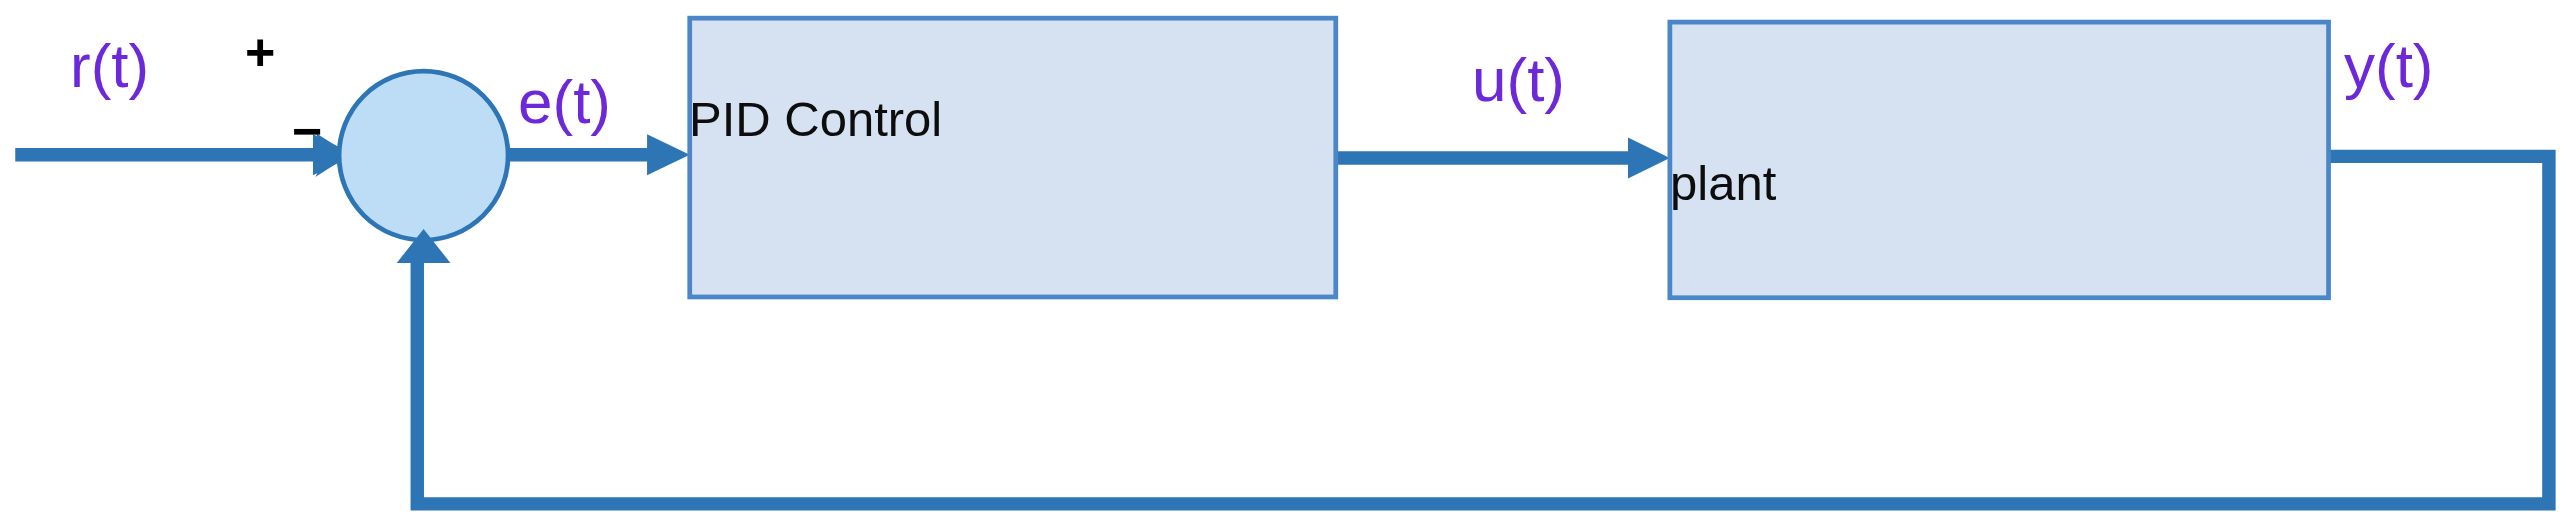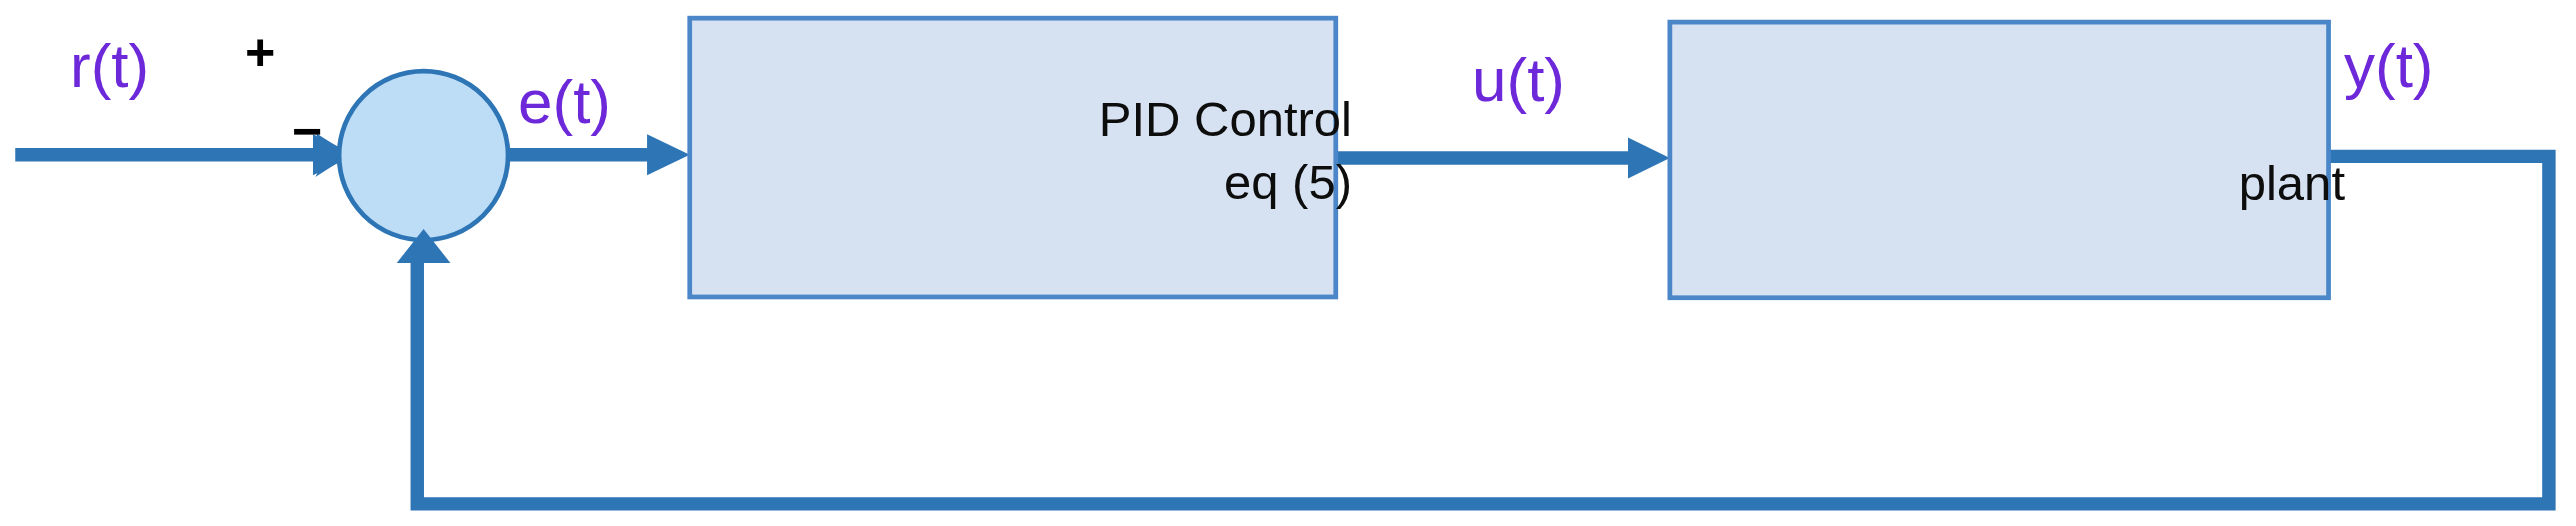--- a/index.html
+++ b/index.html
@@ -35,23 +35,23 @@
     position: absolute;
     font-family: "Liberation Sans", sans-serif;
     font-weight: bold;
     color: #000000;
     white-space: pre;
   }
   .block-text {
     position: absolute;
     font-size: 49px;
     color: #0d0d0d;
-    text-align: right;
+    text-align: left;
     width: 100%;
-    left: 16px;
+    left: 0;
   }
   .block-box {
     position: absolute;
     box-sizing: border-box;
   }
 </style>
 </head>
 <body>
 
 <div id="diagram-root">
@@ -81,21 +81,20 @@
       <polygon points="501,333 535,290 569,333" fill="#2E75B6"></polygon>
     </g>
 
     <rect x="872" y="23" width="818" height="353" fill="#D6E2F2" stroke="#4A86C8" stroke-width="6"></rect>
 
     <rect x="2113" y="28" width="834" height="349" fill="#D6E2F2" stroke="#4A86C8" stroke-width="6"></rect>
   </svg>
 
   <div class="block-box" style="left:689px; top:18px; width:647px; height:279px;">
     <div class="block-text" style="top:73px;">PID Control</div>
-    <div class="block-text" style="top:136px;">eq (5)</div>
   </div>
 
   <div class="block-box" style="left:1670px; top:22px; width:659px; height:276px;">
     <div class="block-text" style="top:133px;">plant</div>
   </div>
 
   <div class="signal-label" style="left:70px; top:30px;">r(t)</div>
 
   <div class="signal-label" style="left:518px; top:30px;margin-top:36px;">e(t)</div>
 

